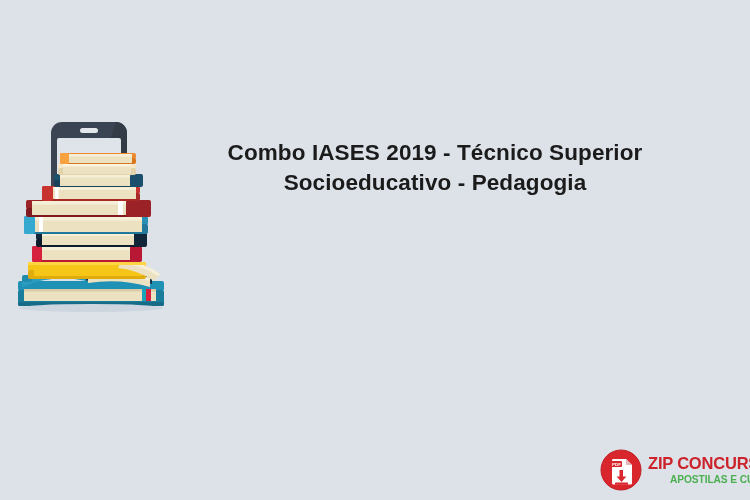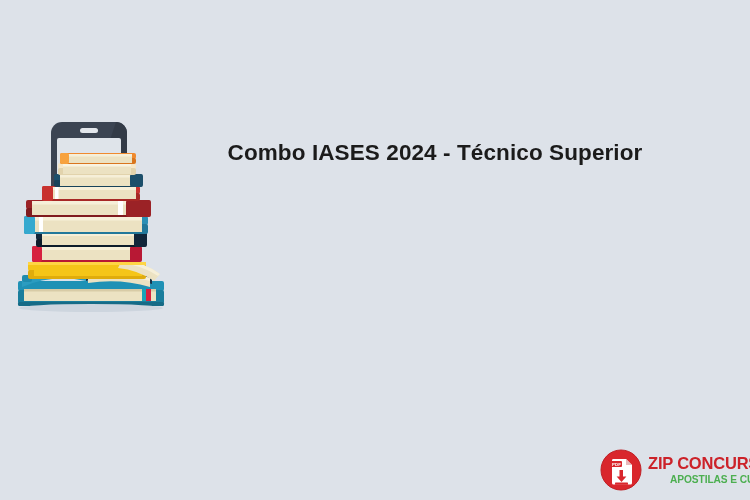--- a/index.html
+++ b/index.html
@@ -199,21 +199,22 @@
         <rect x="52" y="36" width="66" height="9" fill="#ece2c2"></rect>
         <rect x="52" y="36" width="66" height="2.5" fill="#f6efd8"></rect>
         <rect x="46" y="35" width="9" height="11" rx="2" fill="#f7a23e"></rect>
       </g>
 
       <ellipse cx="77" cy="190" rx="72" ry="4" fill="#cdd5de"></ellipse>
     </svg>
   </div>
 
   <div class="title-block">
-    <div class="title-line">Combo IASES 2024 - Técnico Superior</div>
+    <div class="title-line">Combo IASES 2019 - Técnico Superior</div>
+    <div class="title-line">Socioeducativo - Pedagogia</div>
   </div>
 
   <div class="logo">
     <div class="logo-mark">
       <svg width="42" height="42" viewBox="0 0 42 42" xmlns="http://www.w3.org/2000/svg">
         <circle cx="21" cy="21" r="20" fill="#d9262c"></circle>
         <circle cx="21" cy="21" r="20" fill="none" stroke="#c01f25" stroke-width="1"></circle>
 
         <path d="M13 10 h13 l6 6 v18 a1.5 1.5 0 0 1 -1.5 1.5 h-17 a1.5 1.5 0 0 1 -1.5 -1.5 V11.5 A1.5 1.5 0 0 1 13 10 z" fill="#ffffff"></path>
         <path d="M26 10 l6 6 h-6 z" fill="#e8b9bb"></path>

